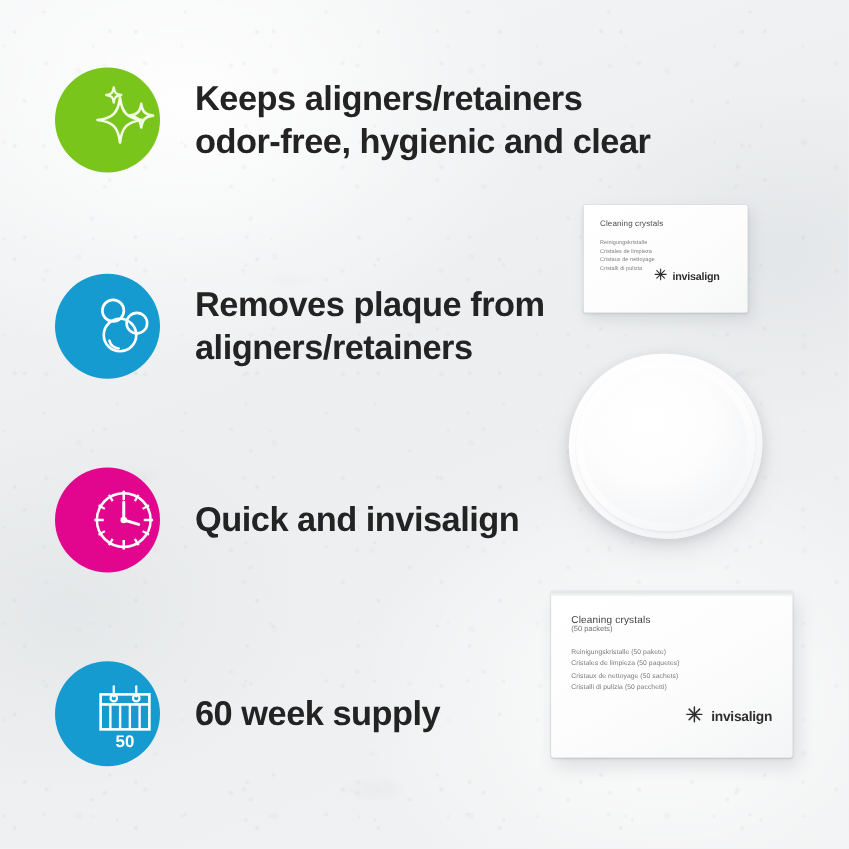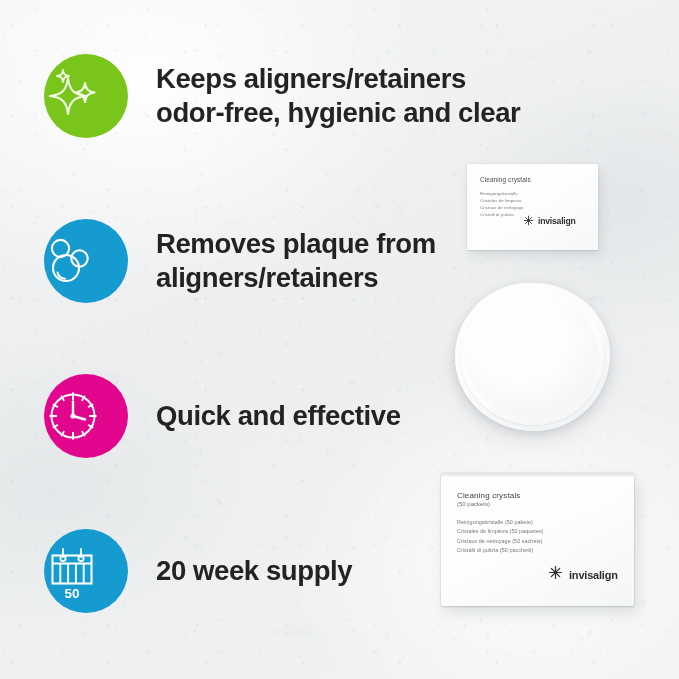--- a/index.html
+++ b/index.html
@@ -69,21 +69,21 @@
     align-items: center;
     left: 44px;
   }
   .badge {
     width: 84px;
     height: 84px;
     border-radius: 50%;
     flex: 0 0 84px;
     display: flex;
     align-items: center;
-    justify-content: flex-start;
+    justify-content: flex-end;
   }
   .badge svg { display: block; }
   .feature-text {
     margin-left: 28px;
     font-size: 27.5px;
     line-height: 1.24;
     font-weight: 700;
     color: #232323;
     letter-spacing: -0.4px;
     white-space: pre-line;
@@ -279,21 +279,21 @@
             <line x1="17.2" y1="49.2" x2="20.1" y2="44.1"></line>
             <line x1="8.8" y1="40.8" x2="13.9" y2="37.9"></line>
             <line x1="8.8" y1="17.2" x2="13.9" y2="20.1"></line>
           </g>
           <line x1="29" y1="29" x2="29" y2="14.5" stroke="#ffffff" stroke-width="2.4" stroke-linecap="round"></line>
           <line x1="29" y1="29" x2="41" y2="32.5" stroke="#ffffff" stroke-width="2.4" stroke-linecap="round"></line>
           <circle cx="29" cy="29" r="2.6" fill="#ffffff"></circle>
         </svg>
       </span>
     </div>
-    <div class="feature-text">Quick and effective</div>
+    <div class="feature-text">Quick and invisalign</div>
   </div>
 
   <div class="feature" id="feature-3">
     <div class="badge" style="background:#169BD0;">
       <span>
         <svg width="56" height="56" viewBox="0 0 56 56" aria-hidden="true">
 
           <line x1="19" y1="6" x2="19" y2="14" stroke="#ffffff" stroke-width="1.8" stroke-linecap="round"></line>
           <line x1="37" y1="6" x2="37" y2="14" stroke="#ffffff" stroke-width="1.8" stroke-linecap="round"></line>
           <circle cx="19" cy="15.5" r="2.6" fill="none" stroke="#ffffff" stroke-width="1.8"></circle>
@@ -304,21 +304,21 @@
           <g stroke="#ffffff" stroke-width="1.9">
             <line x1="16.3" y1="20.5" x2="16.3" y2="40.5"></line>
             <line x1="24.1" y1="20.5" x2="24.1" y2="40.5"></line>
             <line x1="31.9" y1="20.5" x2="31.9" y2="40.5"></line>
             <line x1="39.7" y1="20.5" x2="39.7" y2="40.5"></line>
           </g>
           <text x="28" y="54.5" text-anchor="middle" font-family="Liberation Sans, sans-serif" font-size="13.5" font-weight="700" fill="#ffffff">50</text>
         </svg>
       </span>
     </div>
-    <div class="feature-text">20 week supply</div>
+    <div class="feature-text">60 week supply</div>
   </div>
 
   <div class="product" id="box-small">
     <div class="pack-title">Cleaning crystals</div>
     <div class="pack-langs">
       <div>Reinigungskristalle</div>
       <div>Cristales de limpieza</div>
       <div>Cristaux de nettoyage</div>
       <div>Cristalli di pulizia</div>
     </div>

